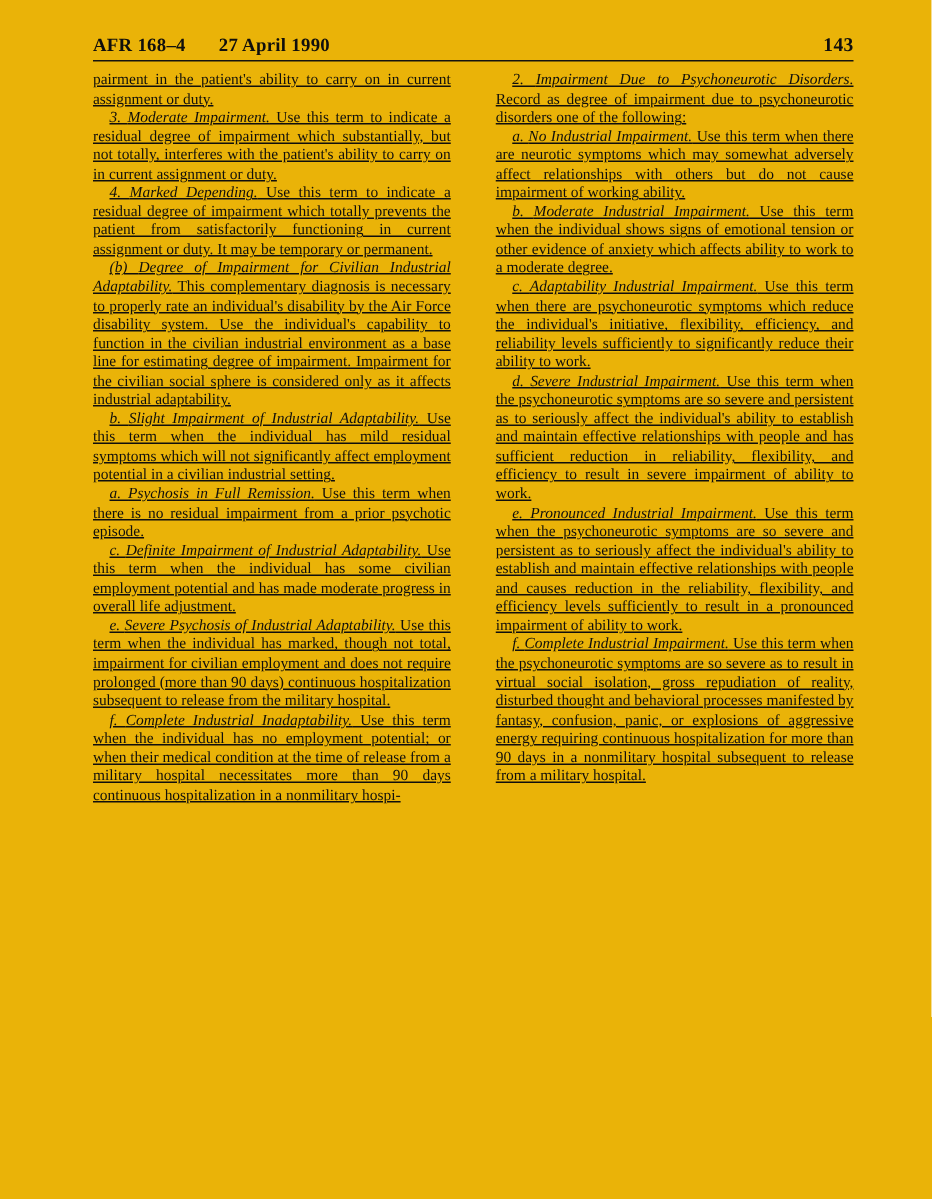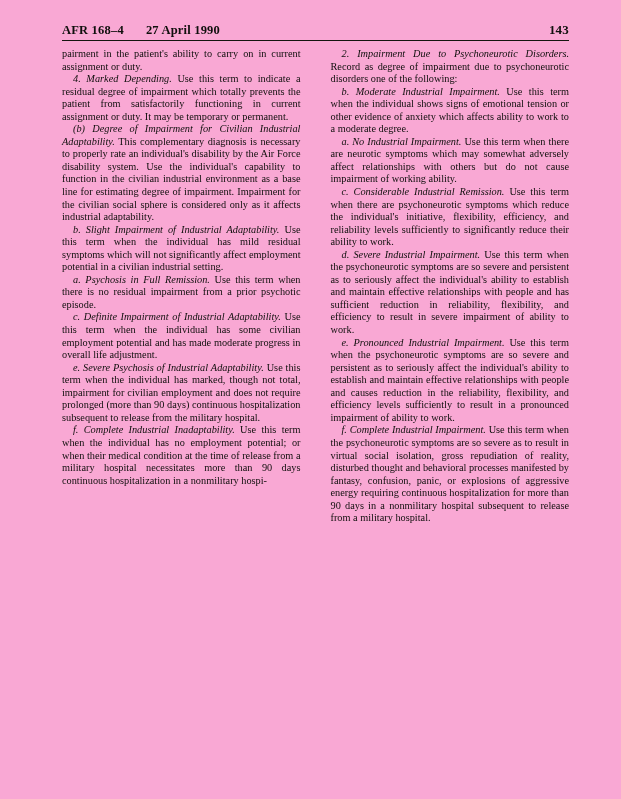--- a/index.html
+++ b/index.html
@@ -4,21 +4,21 @@
 <style>
   html, body {
     margin: 0;
     padding: 0;
     background: #ffffff;
   }
   .page {
     position: relative;
     width: 621px;
     height: 799px;
-    background: #f9a8d4;
+    background: #eab308;
     font-family: "Liberation Serif", serif;
     color: #100f0d;
     box-sizing: border-box;
     overflow: hidden;
   }
   .header {
     position: absolute;
     top: 22px;
     left: 62px;
     right: 52px;
@@ -51,20 +51,21 @@
     border-bottom: 1px solid #15140f;
   }
   .columns {
     position: absolute;
     top: 48px;
     left: 62px;
     right: 52px;
     bottom: 28px;
     display: flex;
     gap: 30px;
+    text-decoration: underline;
   }
   .col {
     width: 245px;
     font-size: 10.3px;
     line-height: 12.55px;
     text-align: justify;
     text-justify: inter-word;
     hyphens: manual;
   }
   .col p {
@@ -91,33 +92,34 @@
     <span class="doc-id">AFR 168–4</span>
     <span class="doc-date">27 April 1990</span>
     <span class="page-number">143</span>
   </div>
   <div class="header-rule"></div>
 
   <div class="columns">
 
     <div class="col">
       <p class="noindent">pairment in the patient's ability to carry on in current assignment or duty.</p>
+      <p><span class="runin">3. </span><span class="it">Moderate Impairment.</span> Use this term to indicate a residual degree of impairment which substantially, but not totally, interferes with the patient's ability to carry on in current assignment or duty.</p>
       <p><span class="runin">4. </span><span class="it">Marked Depending.</span> Use this term to indicate a residual degree of impairment which totally prevents the patient from satisfactorily functioning in current assignment or duty. It may be temporary or permanent.</p>
       <p><span class="runin">(b) </span><span class="it">Degree of Impairment for Civilian Industrial Adaptability.</span> This complementary diagnosis is necessary to properly rate an individual's disability by the Air Force disability system. Use the individual's capability to function in the civilian industrial environment as a base line for estimating degree of impairment. Impairment for the civilian social sphere is considered only as it affects industrial adaptability.</p>
       <p><span class="runin">b. </span><span class="it">Slight Impairment of Industrial Adaptability.</span> Use this term when the individual has mild residual symptoms which will not significantly affect employment potential in a civilian industrial setting.</p>
       <p><span class="runin">a. </span><span class="it">Psychosis in Full Remission.</span> Use this term when there is no residual impairment from a prior psychotic episode.</p>
       <p><span class="runin">c. </span><span class="it">Definite Impairment of Industrial Adaptability.</span> Use this term when the individual has some civilian employment potential and has made moderate progress in overall life adjustment.</p>
       <p><span class="runin">e. </span><span class="it">Severe Psychosis of Industrial Adaptability.</span> Use this term when the individual has marked, though not total, impairment for civilian employment and does not require prolonged (more than 90 days) continuous hospitalization subsequent to release from the military hospital.</p>
       <p><span class="runin">f. </span><span class="it">Complete Industrial Inadaptability.</span> Use this term when the individual has no employment potential; or when their medical condition at the time of release from a military hospital necessitates more than 90 days continuous hospitalization in a nonmilitary hospi-</p>
     </div>
 
     <div class="col">
       <p><span class="runin">2. </span><span class="it">Impairment Due to Psychoneurotic Disorders.</span> Record as degree of impairment due to psychoneurotic disorders one of the following:</p>
+      <p><span class="runin">a. </span><span class="it">No Industrial Impairment.</span> Use this term when there are neurotic symptoms which may somewhat adversely affect relationships with others but do not cause impairment of working ability.</p>
       <p><span class="runin">b. </span><span class="it">Moderate Industrial Impairment.</span> Use this term when the individual shows signs of emotional tension or other evidence of anxiety which affects ability to work to a moderate degree.</p>
-      <p><span class="runin">a. </span><span class="it">No Industrial Impairment.</span> Use this term when there are neurotic symptoms which may somewhat adversely affect relationships with others but do not cause impairment of working ability.</p>
-      <p><span class="runin">c. </span><span class="it">Considerable Industrial Remission.</span> Use this term when there are psychoneurotic symptoms which reduce the individual's initiative, flexibility, efficiency, and reliability levels sufficiently to significantly reduce their ability to work.</p>
+      <p><span class="runin">c. </span><span class="it">Adaptability Industrial Impairment.</span> Use this term when there are psychoneurotic symptoms which reduce the individual's initiative, flexibility, efficiency, and reliability levels sufficiently to significantly reduce their ability to work.</p>
       <p><span class="runin">d. </span><span class="it">Severe Industrial Impairment.</span> Use this term when the psychoneurotic symptoms are so severe and persistent as to seriously affect the individual's ability to establish and maintain effective relationships with people and has sufficient reduction in reliability, flexibility, and efficiency to result in severe impairment of ability to work.</p>
       <p><span class="runin">e. </span><span class="it">Pronounced Industrial Impairment.</span> Use this term when the psychoneurotic symptoms are so severe and persistent as to seriously affect the individual's ability to establish and maintain effective relationships with people and causes reduction in the reliability, flexibility, and efficiency levels sufficiently to result in a pronounced impairment of ability to work.</p>
       <p><span class="runin">f. </span><span class="it">Complete Industrial Impairment.</span> Use this term when the psychoneurotic symptoms are so severe as to result in virtual social isolation, gross repudiation of reality, disturbed thought and behavioral processes manifested by fantasy, confusion, panic, or explosions of aggressive energy requiring continuous hospitalization for more than 90 days in a nonmilitary hospital subsequent to release from a military hospital.</p>
     </div>
 
   </div>
 </div>
 
 </body></html>

